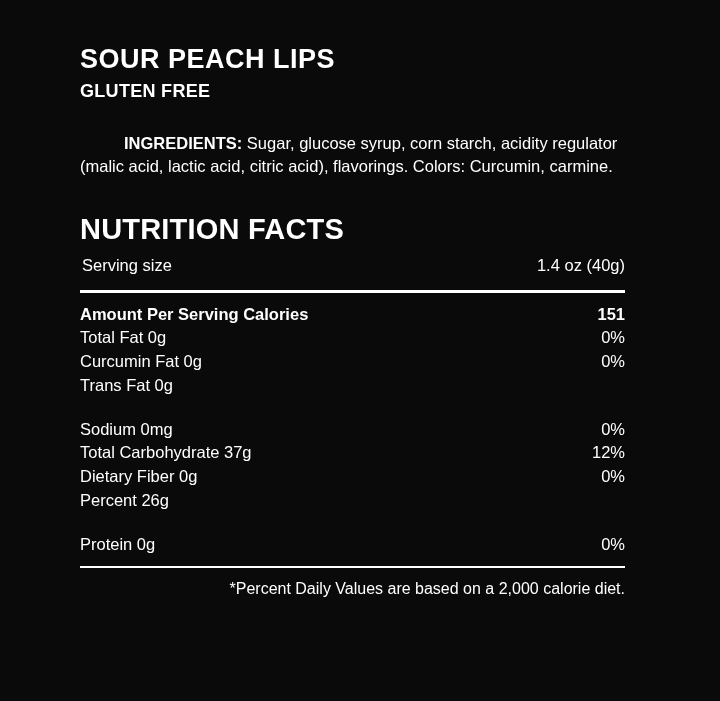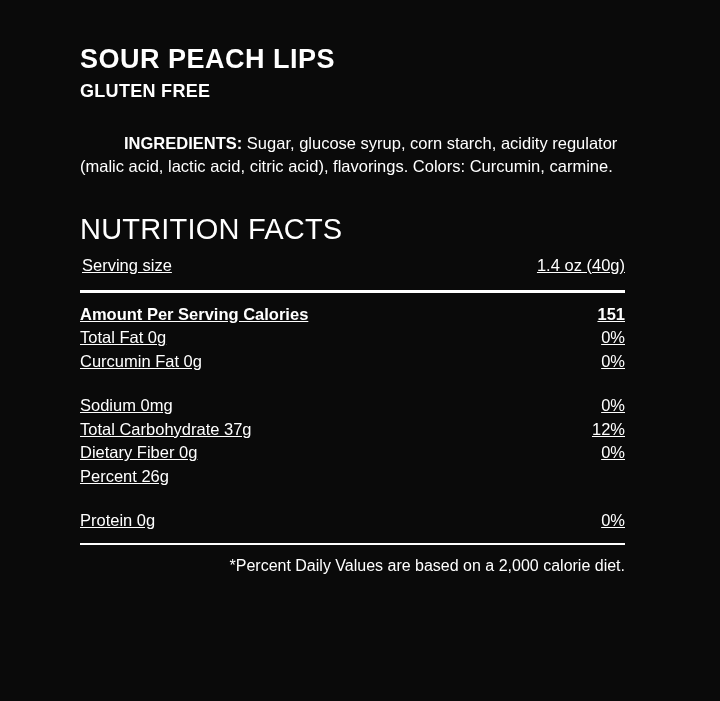--- a/index.html
+++ b/index.html
@@ -39,31 +39,30 @@
     line-height: 1.42;
     margin: 0 0 34px 0;
     max-width: 545px;
   }
   .ingredients .label {
     font-weight: bold;
     margin-left: 44px;
   }
   .nutrition-heading {
     font-size: 29px;
-    font-weight: normal;
+    font-weight: bold;
     letter-spacing: 0.2px;
     margin: 0 0 8px 0;
   }
   .row {
     display: flex;
     justify-content: space-between;
     align-items: baseline;
     font-size: 16.5px;
     line-height: 1.44;
-    text-decoration: underline;
   }
   .row .name {
     padding-left: 0;
   }
   .row .value {
     text-align: right;
     white-space: nowrap;
   }
   .serving-row {
     padding-left: 2px;
@@ -125,20 +124,24 @@
 
     <div class="group">
       <div class="row">
         <span class="name">Total Fat 0g</span>
         <span class="value">0%</span>
       </div>
       <div class="row">
         <span class="name">Curcumin Fat 0g</span>
         <span class="value">0%</span>
       </div>
+      <div class="row">
+        <span class="name">Trans Fat 0g</span>
+        <span class="value"></span>
+      </div>
     </div>
 
     <div class="spacer"></div>
 
     <div class="group">
       <div class="row">
         <span class="name">Sodium 0mg</span>
         <span class="value">0%</span>
       </div>
       <div class="row">

